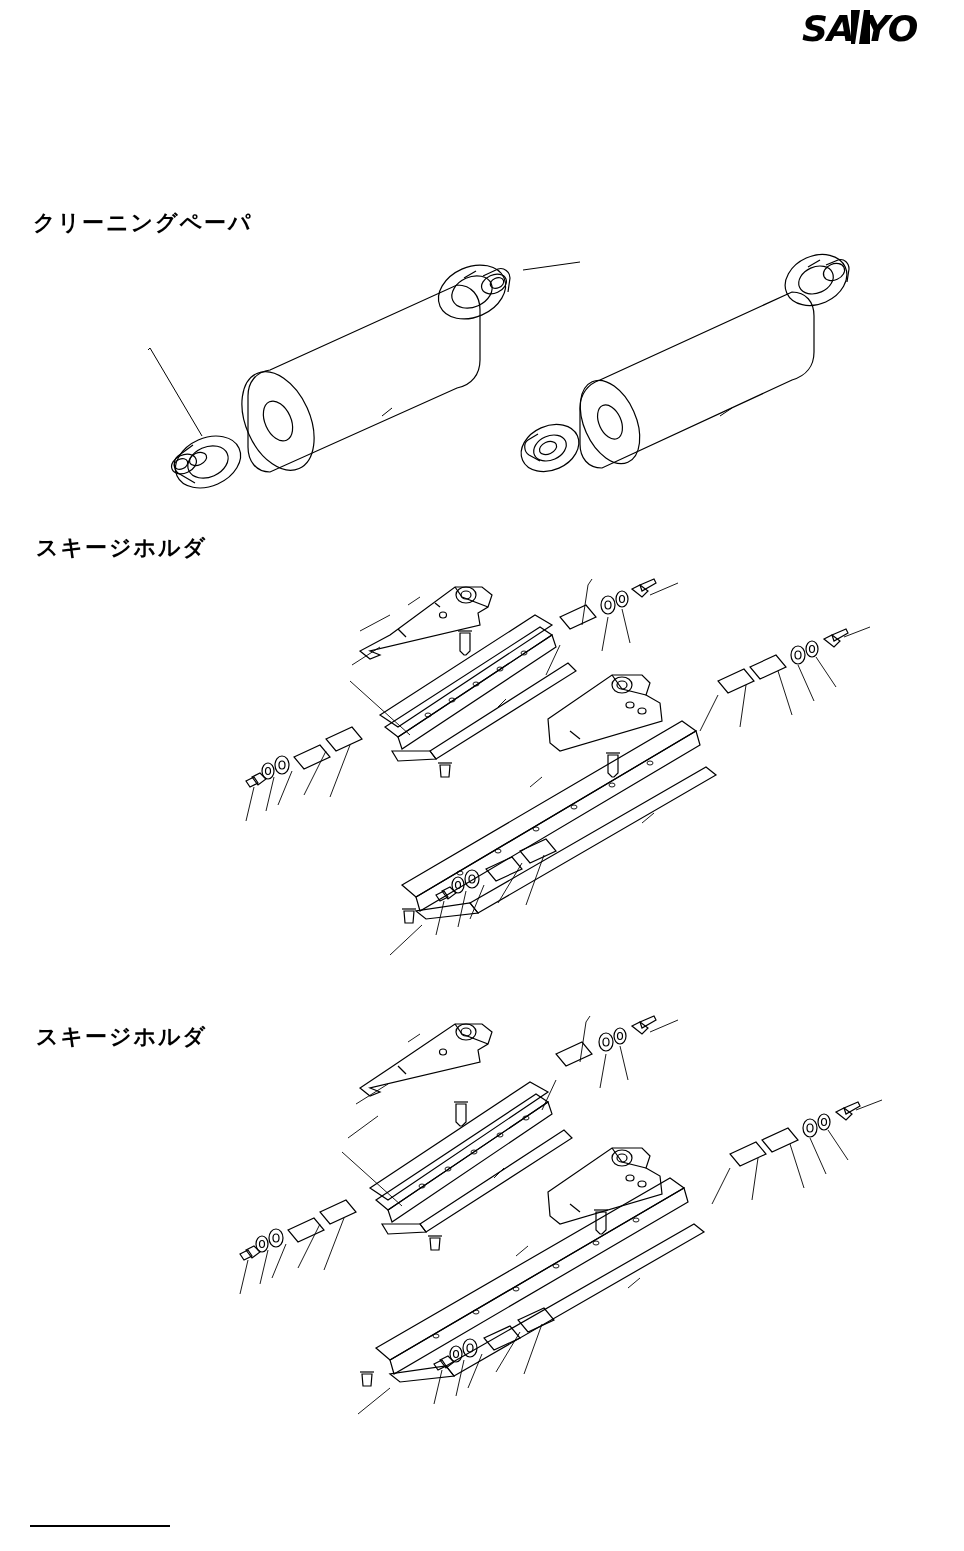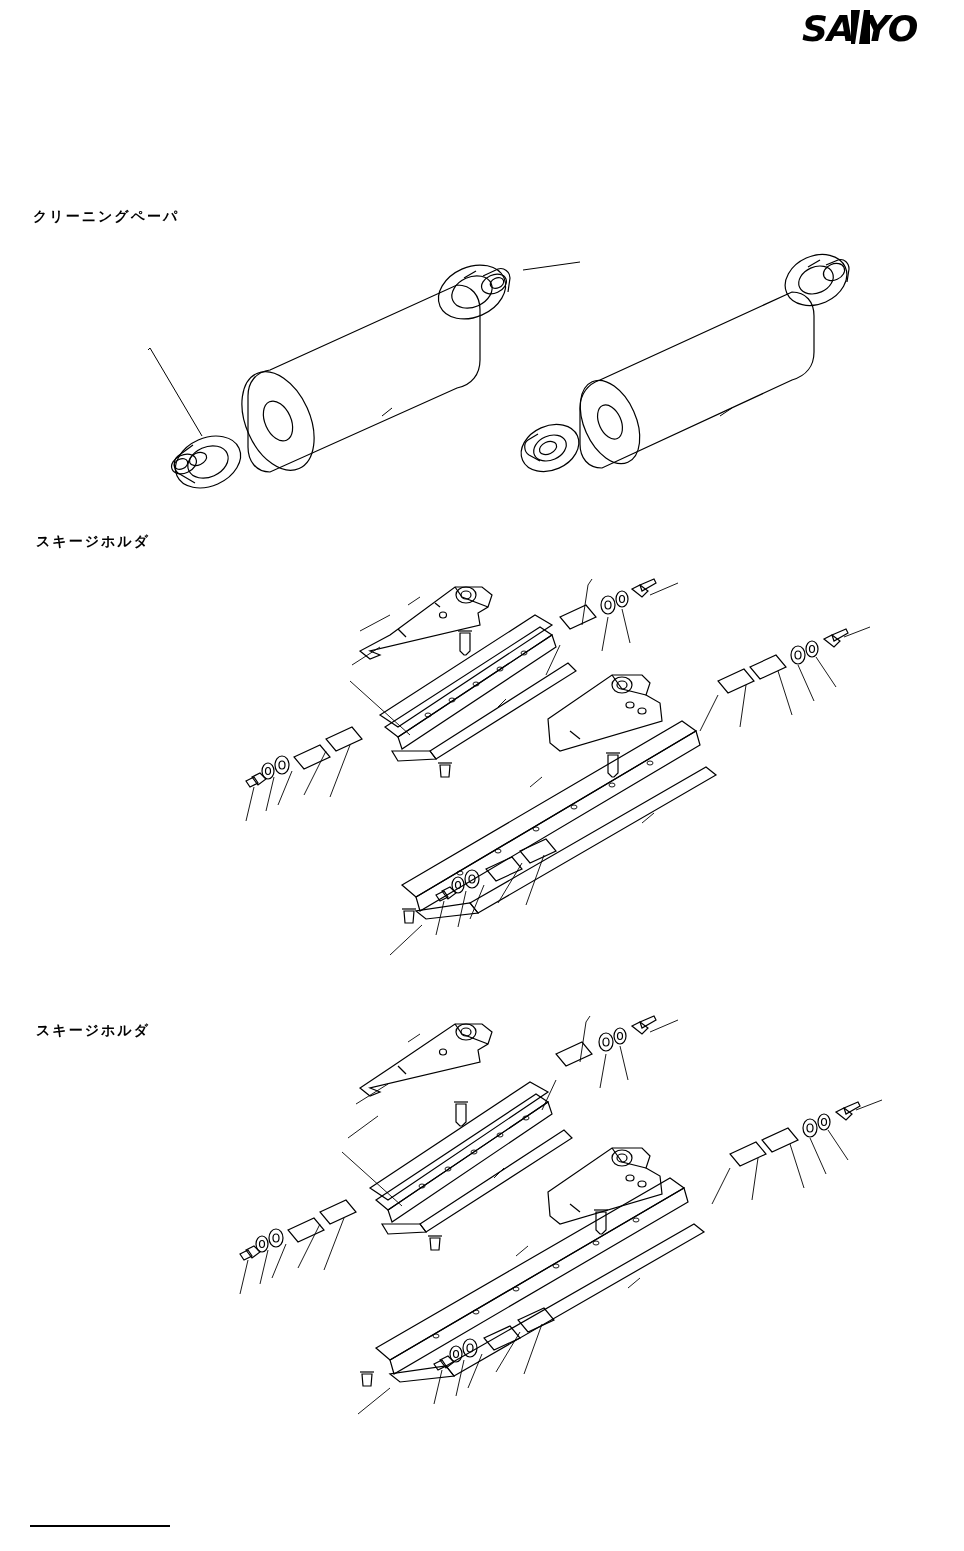--- a/index.html
+++ b/index.html
@@ -26,21 +26,21 @@
     width: 148px;
     height: 44px;
     display: flex;
     align-items: flex-end;
     justify-content: flex-end;
   }
   
   .section-title {
     position: absolute;
     font-family: Liberation Mono, monospace;
-    font-size: 14px;
+    font-size: 22px;
     font-weight: bold;
     letter-spacing: 2px;
     white-space: nowrap;
   }
   #title-1 { left: 33px; top: 208px; }
   #title-2 { left: 36px; top: 533px; }
   #title-3 { left: 36px; top: 1022px; }
 
   
   .diagram {

